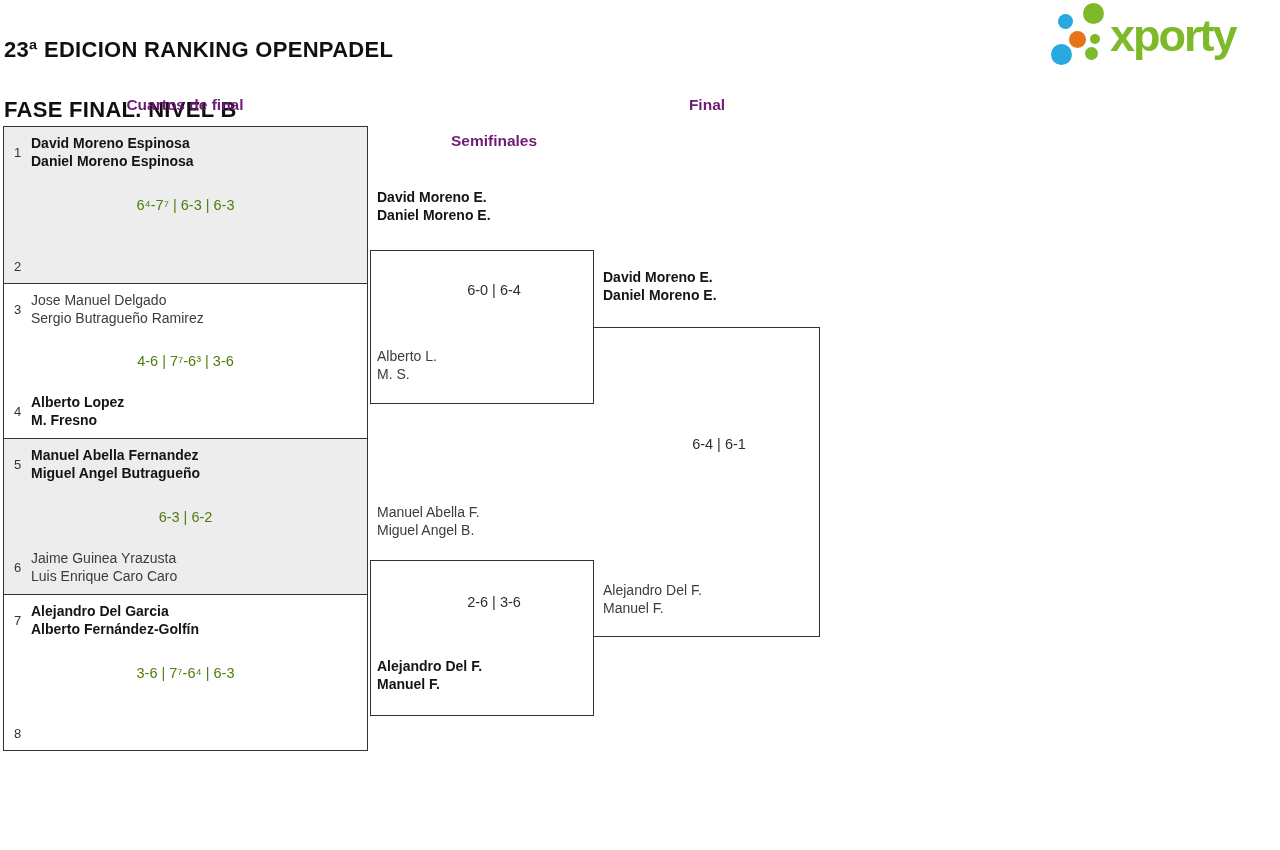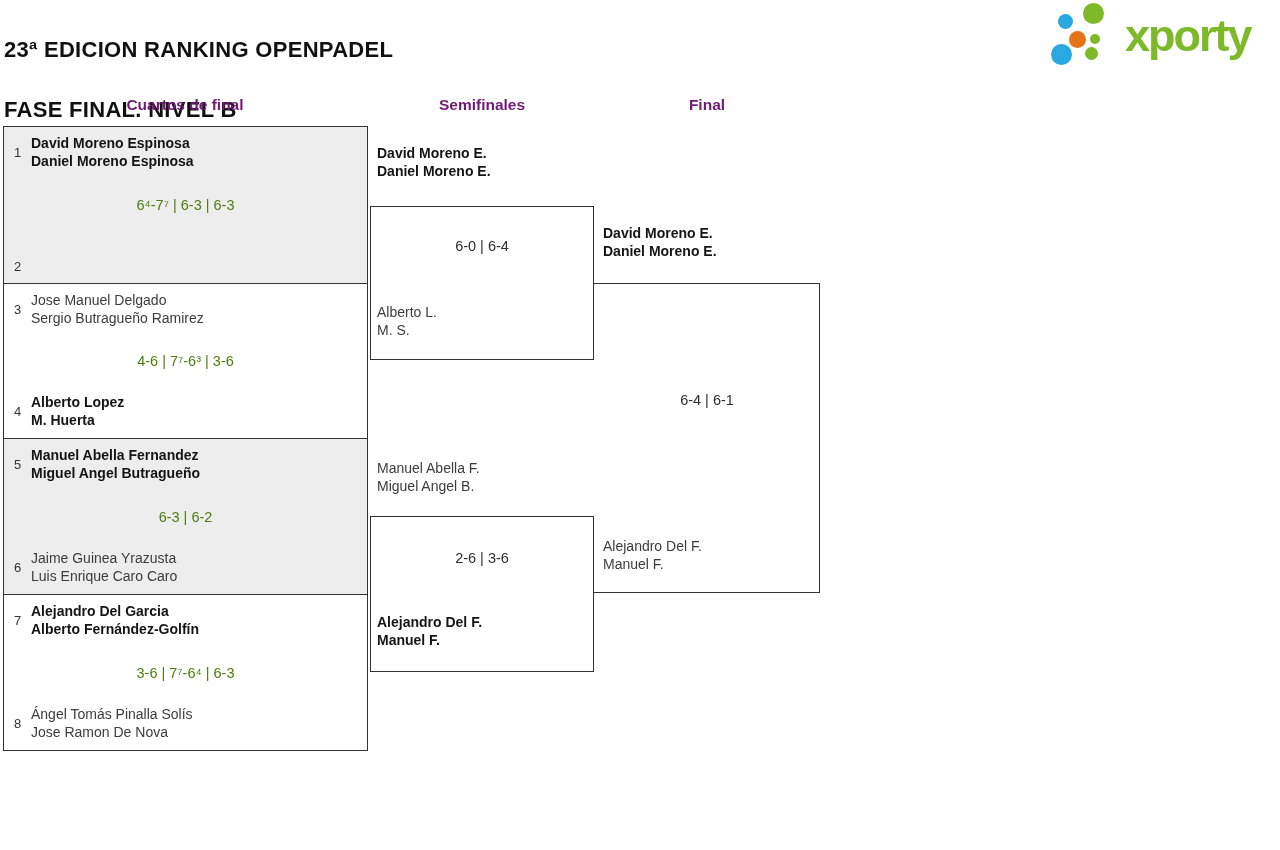--- a/index.html
+++ b/index.html
@@ -9,21 +9,21 @@
   }
   
   .title{
     position:absolute;left:4px;top:5px;font-size:22px;line-height:30px;
     font-weight:700;color:#101010;letter-spacing:.3px;white-space:pre-line;
   }
   .logo{position:absolute;left:1045px;top:0;width:235px;height:80px;cursor:pointer;}
   .dot{position:absolute;border-radius:50%;}
   .logo-text{
     position:absolute;left:65px;top:4px;font-size:45px;font-weight:800;
-    letter-spacing:-2px;color:#7db928;line-height:64px;margin-left:15px;
+    letter-spacing:-2px;color:#7db928;line-height:64px;
   }
   
   .round-header{
     position:absolute;top:96px;width:300px;text-align:center;
     font-size:15.5px;font-weight:700;color:#701a75;
   }
   
   .qf{
     position:absolute;left:3px;width:365px;border:1.5px solid #333;
     box-sizing:border-box;
@@ -34,27 +34,27 @@
   .team-row.pos-bottom{bottom:9px;}
   .seed{flex:0 0 17px;font-size:13px;color:#333;text-align:left;padding-left:2px;}
   .players{font-size:14px;line-height:17.5px;color:#3c3c3c;}
   .players div{white-space:nowrap;}
   .players.winner{font-weight:700;color:#141414;}
   .score{
     position:absolute;left:0;right:0;top:50%;transform:translateY(-50%);
     text-align:center;font-size:14.5px;color:#4d7c0f;
   }
   
-  .match-wrap{position:absolute;}
+  .match-wrap{position:absolute;margin-top:44px;}
   .names{position:absolute;font-size:14px;line-height:17.5px;color:#3c3c3c;}
   .names div{white-space:nowrap;}
   .names.winner{font-weight:700;color:#141414;}
   .conn-box{position:absolute;box-sizing:border-box;border:1.5px solid #333;background:transparent;}
   .conn-box.open-left{border-left:none;}
-  .box-score{position:absolute;width:100%;text-align:center;font-size:14.5px;color:#2e2e2e;}
+  .box-score{position:absolute;width:100%;text-align:center;font-size:14.5px;color:#2e2e2e;padding-left:12px;}
 </style>
 </head>
 <body>
 
 <div id="page">
 
   <div class="title">
     <div>23ª EDICION RANKING OPENPADEL</div>
     <div>FASE FINAL. NIVEL B</div>
   </div>
@@ -63,21 +63,21 @@
     <span class="dot" style="left:13px;top:14px;width:15px;height:15px;background:#2aa8e0;"></span>
     <span class="dot" style="left:38px;top:3px;width:21px;height:21px;background:#7db928;"></span>
     <span class="dot" style="left:24px;top:31px;width:17px;height:17px;background:#e67317;"></span>
     <span class="dot" style="left:45px;top:34px;width:10px;height:10px;background:#7db928;"></span>
     <span class="dot" style="left:6px;top:44px;width:21px;height:21px;background:#2aa8e0;"></span>
     <span class="dot" style="left:40px;top:47px;width:13px;height:13px;background:#7db928;"></span>
     <span class="logo-text">xporty</span>
   </div>
 
   <div class="round-header" style="left:35px;">Cuartos de final</div>
-  <div class="round-header" style="left:332px;">Semifinales</div>
+  <div class="round-header" style="left:344px;margin-top:36px;">Semifinales</div>
   <div class="round-header" style="left:557px;">Final</div>
 
   <div class="qf shaded" style="top:126px;height:158px;">
     <div class="team-row pos-top">
       <span class="seed">1</span>
       <div class="players winner">
         <div>David Moreno Espinosa</div>
         <div>Daniel Moreno Espinosa</div>
       </div>
     </div>
@@ -93,21 +93,21 @@
       <div class="players">
         <div>Jose Manuel Delgado</div>
         <div>Sergio Butragueño Ramirez</div>
       </div>
     </div>
     <div class="score">4-6 | 7⁷-6³ | 3-6</div>
     <div class="team-row pos-bottom">
       <span class="seed">4</span>
       <div class="players winner">
         <div>Alberto Lopez</div>
-        <div>M. Huerta</div>
+        <div>M. Fresno</div>
       </div>
     </div>
   </div>
 
   <div class="qf shaded" style="top:438px;height:157px;">
     <div class="team-row pos-top">
       <span class="seed">5</span>
       <div class="players winner">
         <div>Manuel Abella Fernandez</div>
         <div>Miguel Angel Butragueño</div>
@@ -127,24 +127,20 @@
     <div class="team-row pos-top">
       <span class="seed">7</span>
       <div class="players winner">
         <div>Alejandro Del Garcia</div>
         <div>Alberto Fernández-Golfín</div>
       </div>
     </div>
     <div class="score">3-6 | 7⁷-6⁴ | 6-3</div>
     <div class="team-row pos-bottom">
       <span class="seed">8</span>
-      <div class="players">
-        <div>Ángel Tomás Pinalla Solís</div>
-        <div>Jose Ramon De Nova</div>
-      </div>
     </div>
   </div>
 
   <div class="match-wrap" style="left:370px;top:140px;width:224px;height:226px;">
     <div class="names winner" style="left:7px;top:5px;">
       <div>David Moreno E.</div>
       <div>Daniel Moreno E.</div>
     </div>
     <div class="conn-box" style="left:0;top:66px;width:224px;height:154px;"></div>
     <div class="box-score" style="top:98px;">6-0 | 6-4</div>

